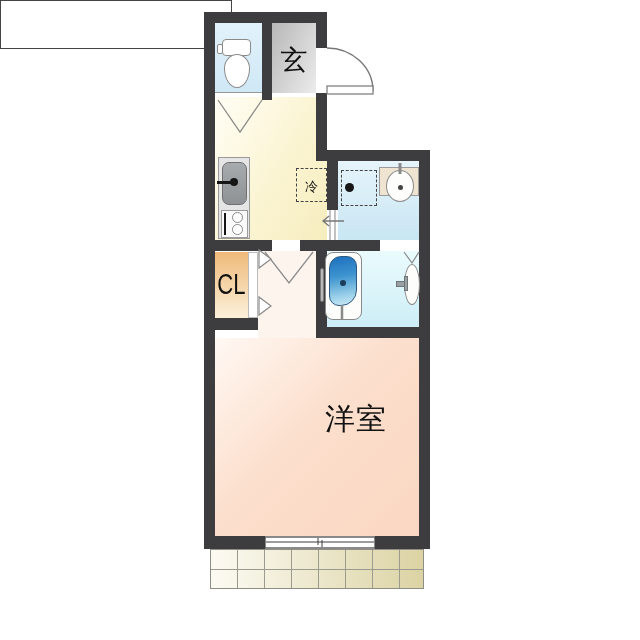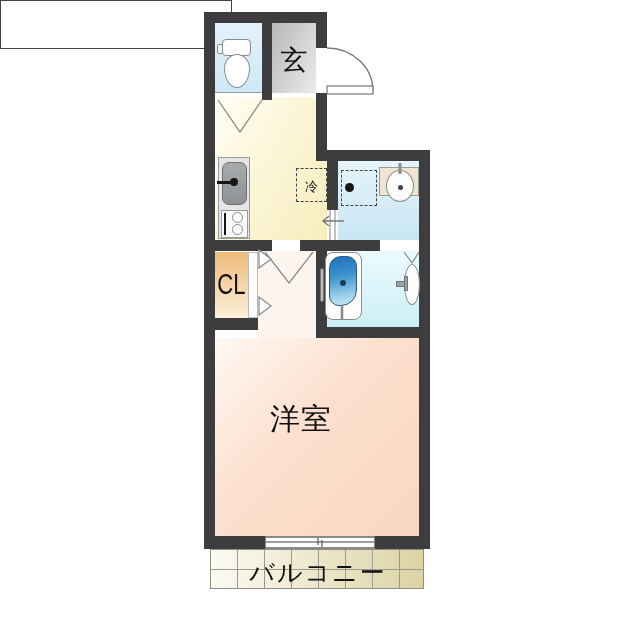--- a/index.html
+++ b/index.html
@@ -138,16 +138,15 @@
     <line x1="342" y1="305" x2="342" y2="319" stroke="#8a8a8a" stroke-width="2.5"></line>
 
     <rect x="265" y="537" width="110" height="11" fill="#ffffff" stroke="#3d3d3f" stroke-width="1.2"></rect>
     <line x1="266" y1="542" x2="374" y2="542" stroke="#3d3d3f" stroke-width="1"></line>
     <line x1="318" y1="538" x2="318" y2="545" stroke="#3d3d3f" stroke-width="1"></line>
     <line x1="322" y1="540" x2="322" y2="547" stroke="#3d3d3f" stroke-width="1"></line>
   </svg>
 
   <div class="label" style="left:272px;top:42px;width:44px;font-size:27px;font-weight:500;">玄</div>
   <div class="label" style="left:213px;top:269px;width:37px;font-size:26px;transform:scale(0.85,1.1);">CL</div>
-  <div class="label" style="left:215px;top:399px;width:172px;font-size:30px;letter-spacing:1px;">洋室</div>
-  <div class="label" style="left:202px;top:556px;width:232px;font-size:25px;letter-spacing:2px;">バルコニー</div>
+  <div class="label" style="left:215px;top:399px;width:172px;font-size:30px;letter-spacing:1px;text-align:right;">洋室</div>
 
 </div>
 
 </body></html>

